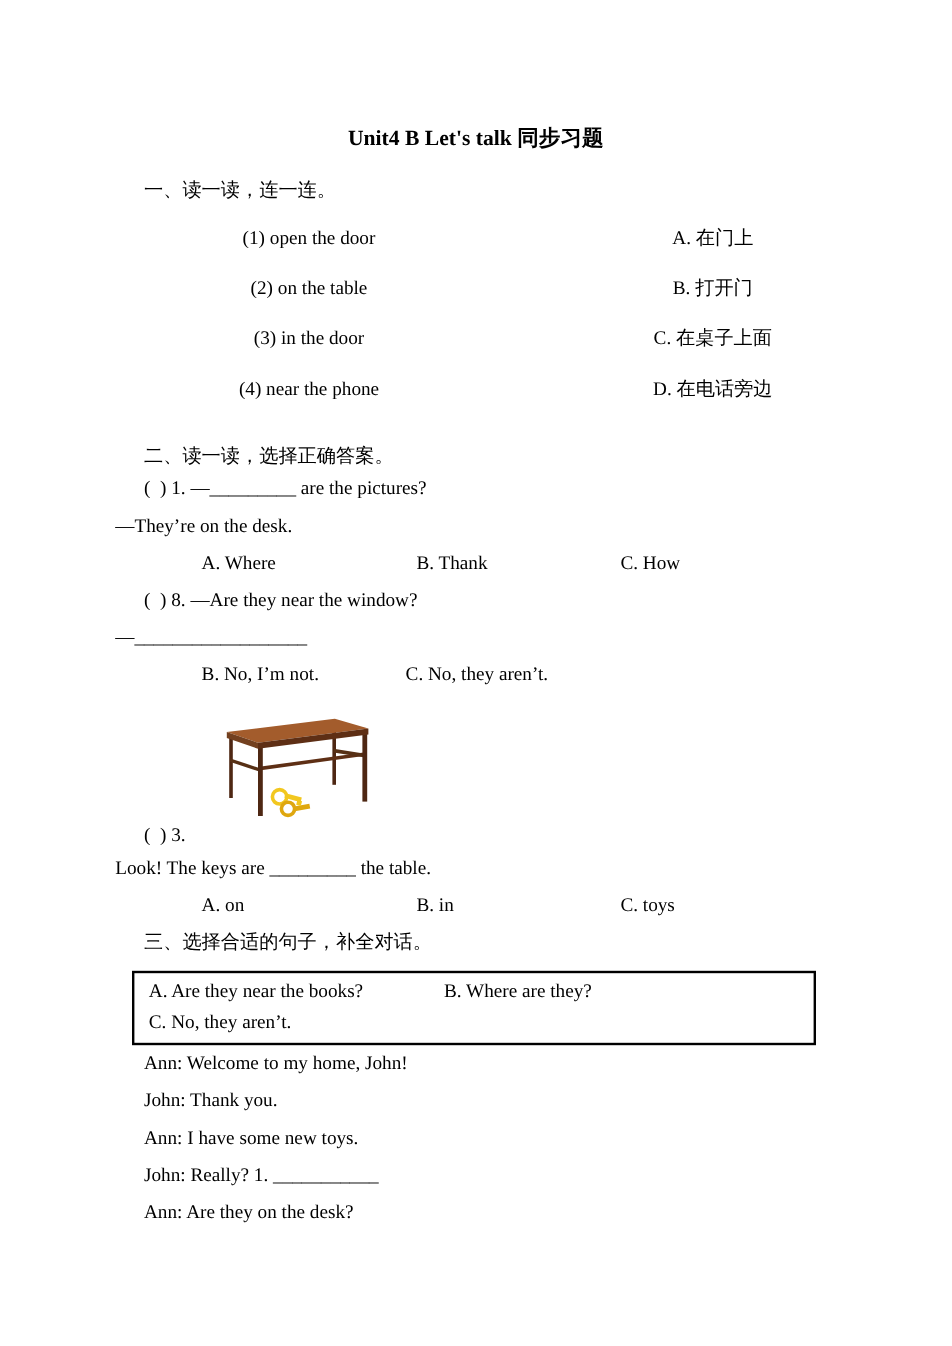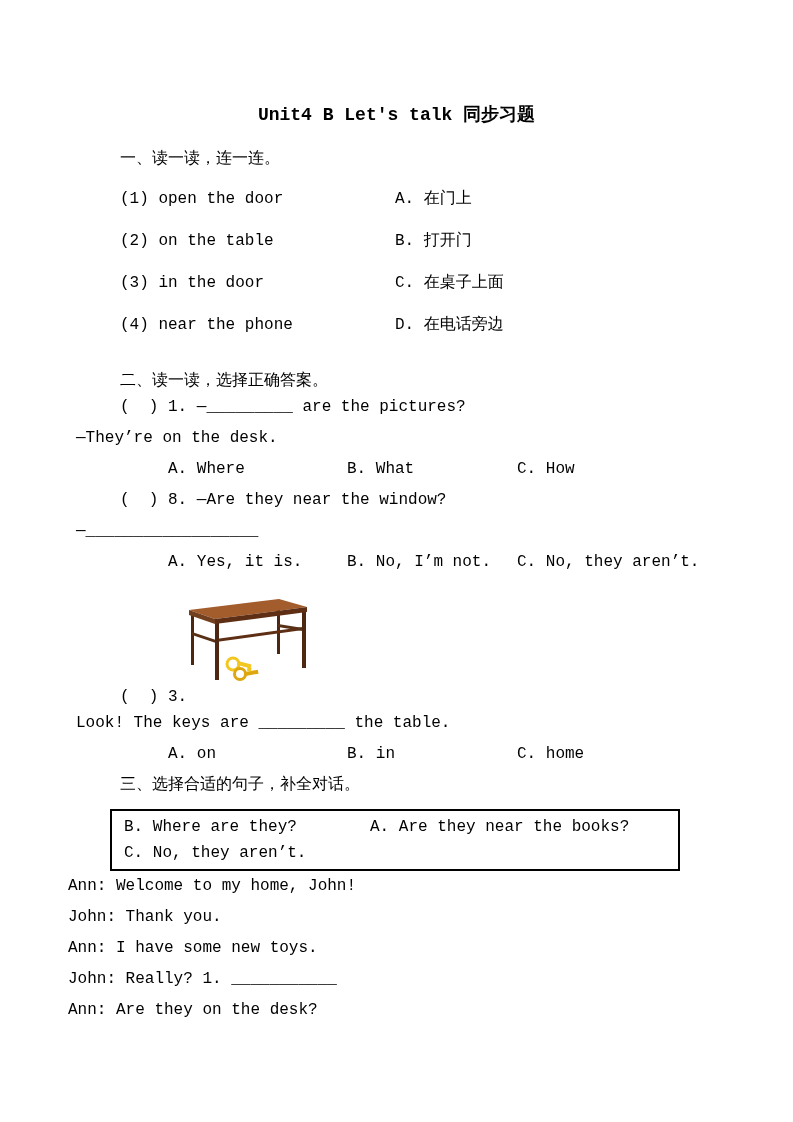--- a/index.html
+++ b/index.html
@@ -2,65 +2,65 @@
 <html><head>
 <meta charset="utf-8">
 <style>
   html, body { margin: 0; padding: 0; background: #ffffff; }
   .page {
     position: relative;
     width: 793px;
     height: 1122px;
     margin: 0 auto;
     background: #ffffff;
-    font-family: Liberation Mono, monospace;
+    font-family: Liberation Serif, serif;
     font-size: 16px;
     color: #000000;
     overflow: hidden;
   }
   .page [data-bind] { white-space: pre-wrap; }
 
   .title {
     margin: 0;
     padding-top: 104px;
     font-size: 18px;
     font-weight: bold;
     text-align: center;
     line-height: 22px;
   }
 
   .sec-heading { margin: 22px 0 0 120px; line-height: 22px; }
   .sec-heading.tight { margin-top: 24px; }
 
-  .match-grid { margin: 8px 0 0 120px; }
+  .match-grid { margin: 8px 0 0 120px; text-align: center; }
   .match-row { display: grid; grid-template-columns: 275px 1fr; line-height: 42px; }
 
   .qline  { margin-left: 120px; line-height: 31px; }
   .q-first { }
-  .subline { margin-left: 76px; line-height: 31px; }
+  .subline { margin-left: 96px; line-height: 31px; }
 
   .options { display: flex; margin-left: 168px; line-height: 31px; }
   .options .opt-a { width: 179px; }
   .options .opt-b { width: 170px; }
 
   .img-block { margin: 16px 0 0 185px; height: 92px; }
   .qnum { margin-left: 120px; line-height: 22px; }
 
   .sec3-heading { margin: 0 16px 0 120px; line-height: 31px; }
 
   .choice-box {
     margin: 8px 0 0 110px;
     width: 554px;
     border: 2px solid #000000;
     padding: 3px 0 3px 12px;
   }
   .choice-row1 { display: grid; grid-template-columns: 246px 1fr; line-height: 26px; }
   .choice-row2 { line-height: 26px; }
 
-  .dialogue-line { margin-left: 68px; line-height: 31px; }
+  .dialogue-line { margin-left: 120px; line-height: 31px; }
 </style>
 </head>
 <body>
 
 <div class="page">
 
   <h1 class="title" data-bind="title">Unit4 B Let's talk 同步习题</h1>
 
   <div class="sec-heading" data-bind="section1.heading">一、读一读，连一连。</div>
 
@@ -82,28 +82,27 @@
       <span data-bind="section1.pairs.3.right">D. 在电话旁边</span>
     </div>
   </div>
 
   <div class="sec-heading tight" data-bind="section2.heading">二、读一读，选择正确答案。</div>
 
   <div class="qline q-first" data-bind="section2.q1.stem">(  ) 1. —_________ are the pictures?</div>
   <div class="subline" data-bind="section2.q1.reply">—They’re on the desk.</div>
   <div class="options">
     <span class="opt-a" data-bind="section2.q1.options.0">A. Where</span>
-    <span class="opt-b" data-bind="section2.q1.options.1">B. What</span>
+    <span class="opt-b" data-bind="section2.q1.options.1">B. Thank</span>
     <span data-bind="section2.q1.options.2">C. How</span>
   </div>
 
   <div class="qline" data-bind="section2.q2.stem">(  ) 8. —Are they near the window?</div>
   <div class="subline" data-bind="section2.q2.reply">—__________________</div>
   <div class="options">
-    <span class="opt-a" data-bind="section2.q2.options.0">A. Yes, it is.</span>
     <span class="opt-b" data-bind="section2.q2.options.1">B. No, I’m not.</span>
     <span data-bind="section2.q2.options.2">C. No, they aren’t.</span>
   </div>
 
   <div class="img-block">
     <svg width="126" height="92" viewBox="0 0 126 92" aria-hidden="true">
 
       <g>
         <rect x="6" y="20" width="3" height="51" fill="#4e2713"></rect>
         <rect x="92" y="11" width="3" height="49" fill="#4e2713"></rect>
@@ -134,29 +133,29 @@
         <rect x="64" y="70" width="4" height="4" fill="#f2c71f" transform="rotate(15 53 67)"></rect>
       </g>
     </svg>
   </div>
 
   <div class="qnum" data-bind="section2.q3.number">(  ) 3.</div>
   <div class="subline" data-bind="section2.q3.stem">Look! The keys are _________ the table.</div>
   <div class="options">
     <span class="opt-a" data-bind="section2.q3.options.0">A. on</span>
     <span class="opt-b" data-bind="section2.q3.options.1">B. in</span>
-    <span data-bind="section2.q3.options.2">C. home</span>
+    <span data-bind="section2.q3.options.2">C. toys</span>
   </div>
 
   <div class="sec3-heading" data-bind="section3.heading">三、选择合适的句子，补全对话。</div>
 
   <div class="choice-box">
     <div class="choice-row1">
+      <span data-bind="section3.choices.0">A. Are they near the books?</span>
       <span data-bind="section3.choices.1">B. Where are they?</span>
-      <span data-bind="section3.choices.0">A. Are they near the books?</span>
     </div>
     <div class="choice-row2" data-bind="section3.choices.2">C. No, they aren’t.</div>
   </div>
 
   <div>
     <div class="dialogue-line" data-bind="section3.dialogue.0">Ann: Welcome to my home, John!</div>
     <div class="dialogue-line" data-bind="section3.dialogue.1">John: Thank you.</div>
     <div class="dialogue-line" data-bind="section3.dialogue.2">Ann: I have some new toys.</div>
     <div class="dialogue-line" data-bind="section3.dialogue.3">John: Really? 1. ___________</div>
     <div class="dialogue-line" data-bind="section3.dialogue.4">Ann: Are they on the desk?</div>

